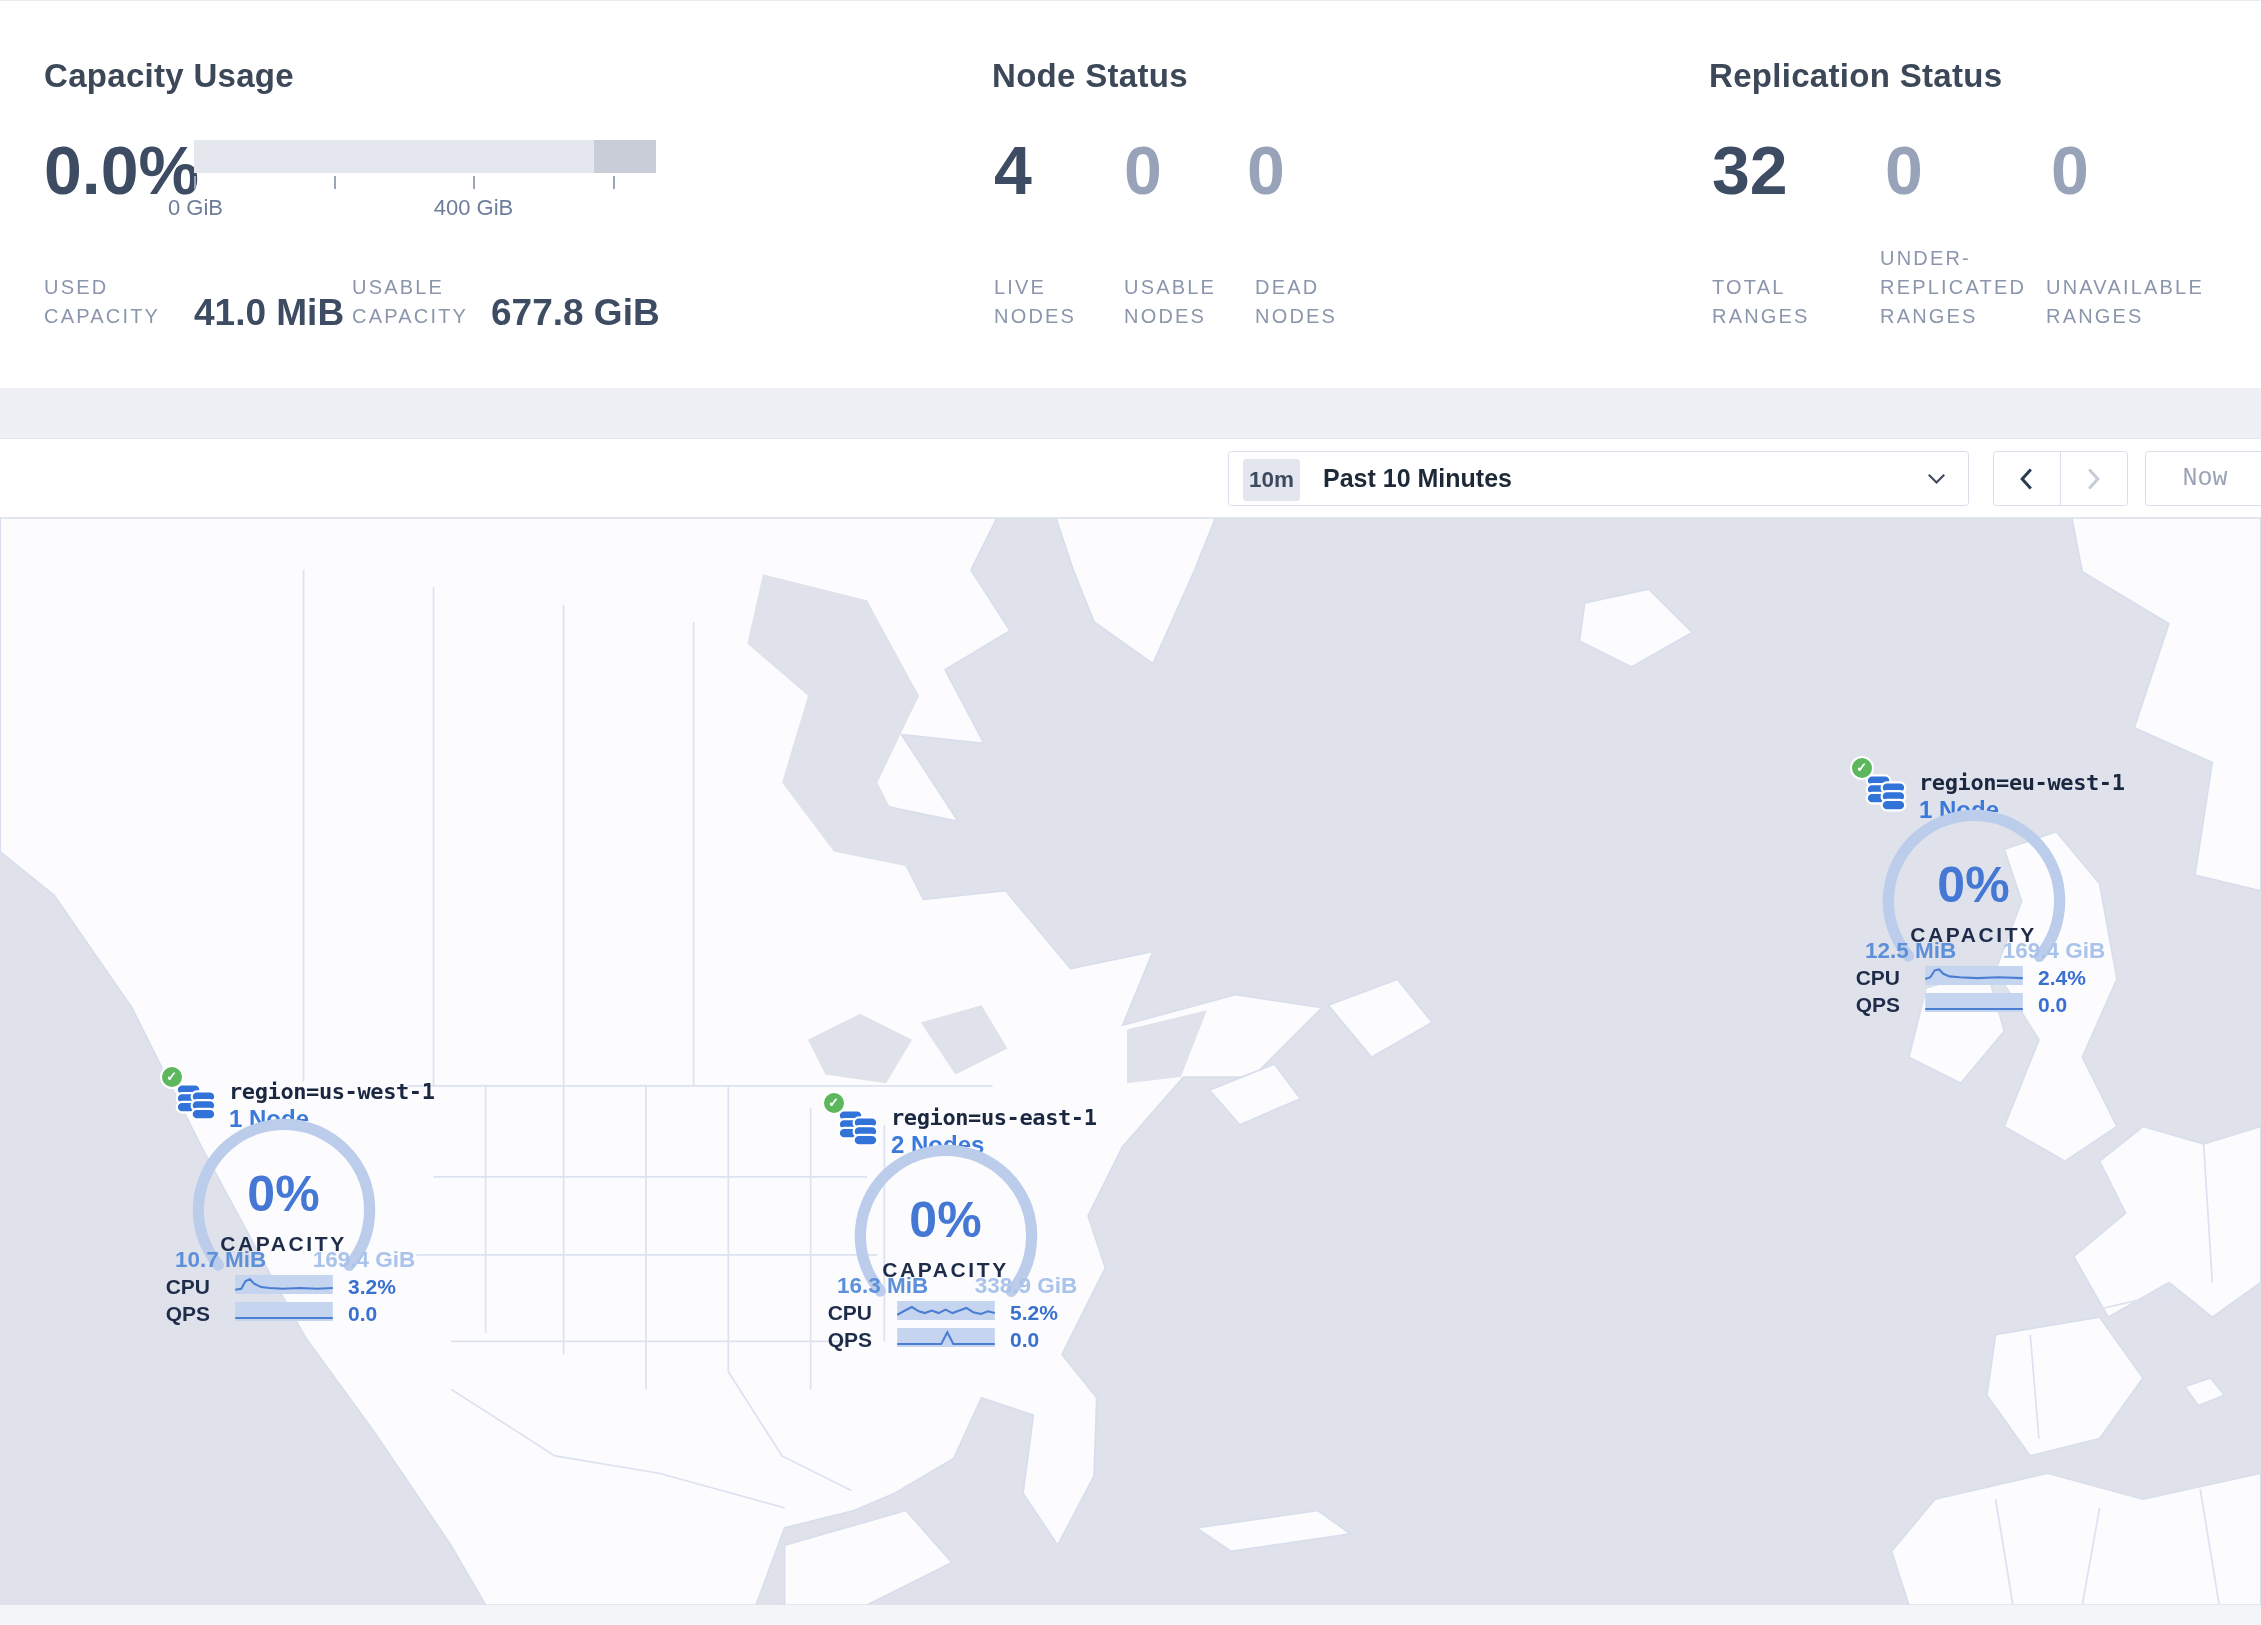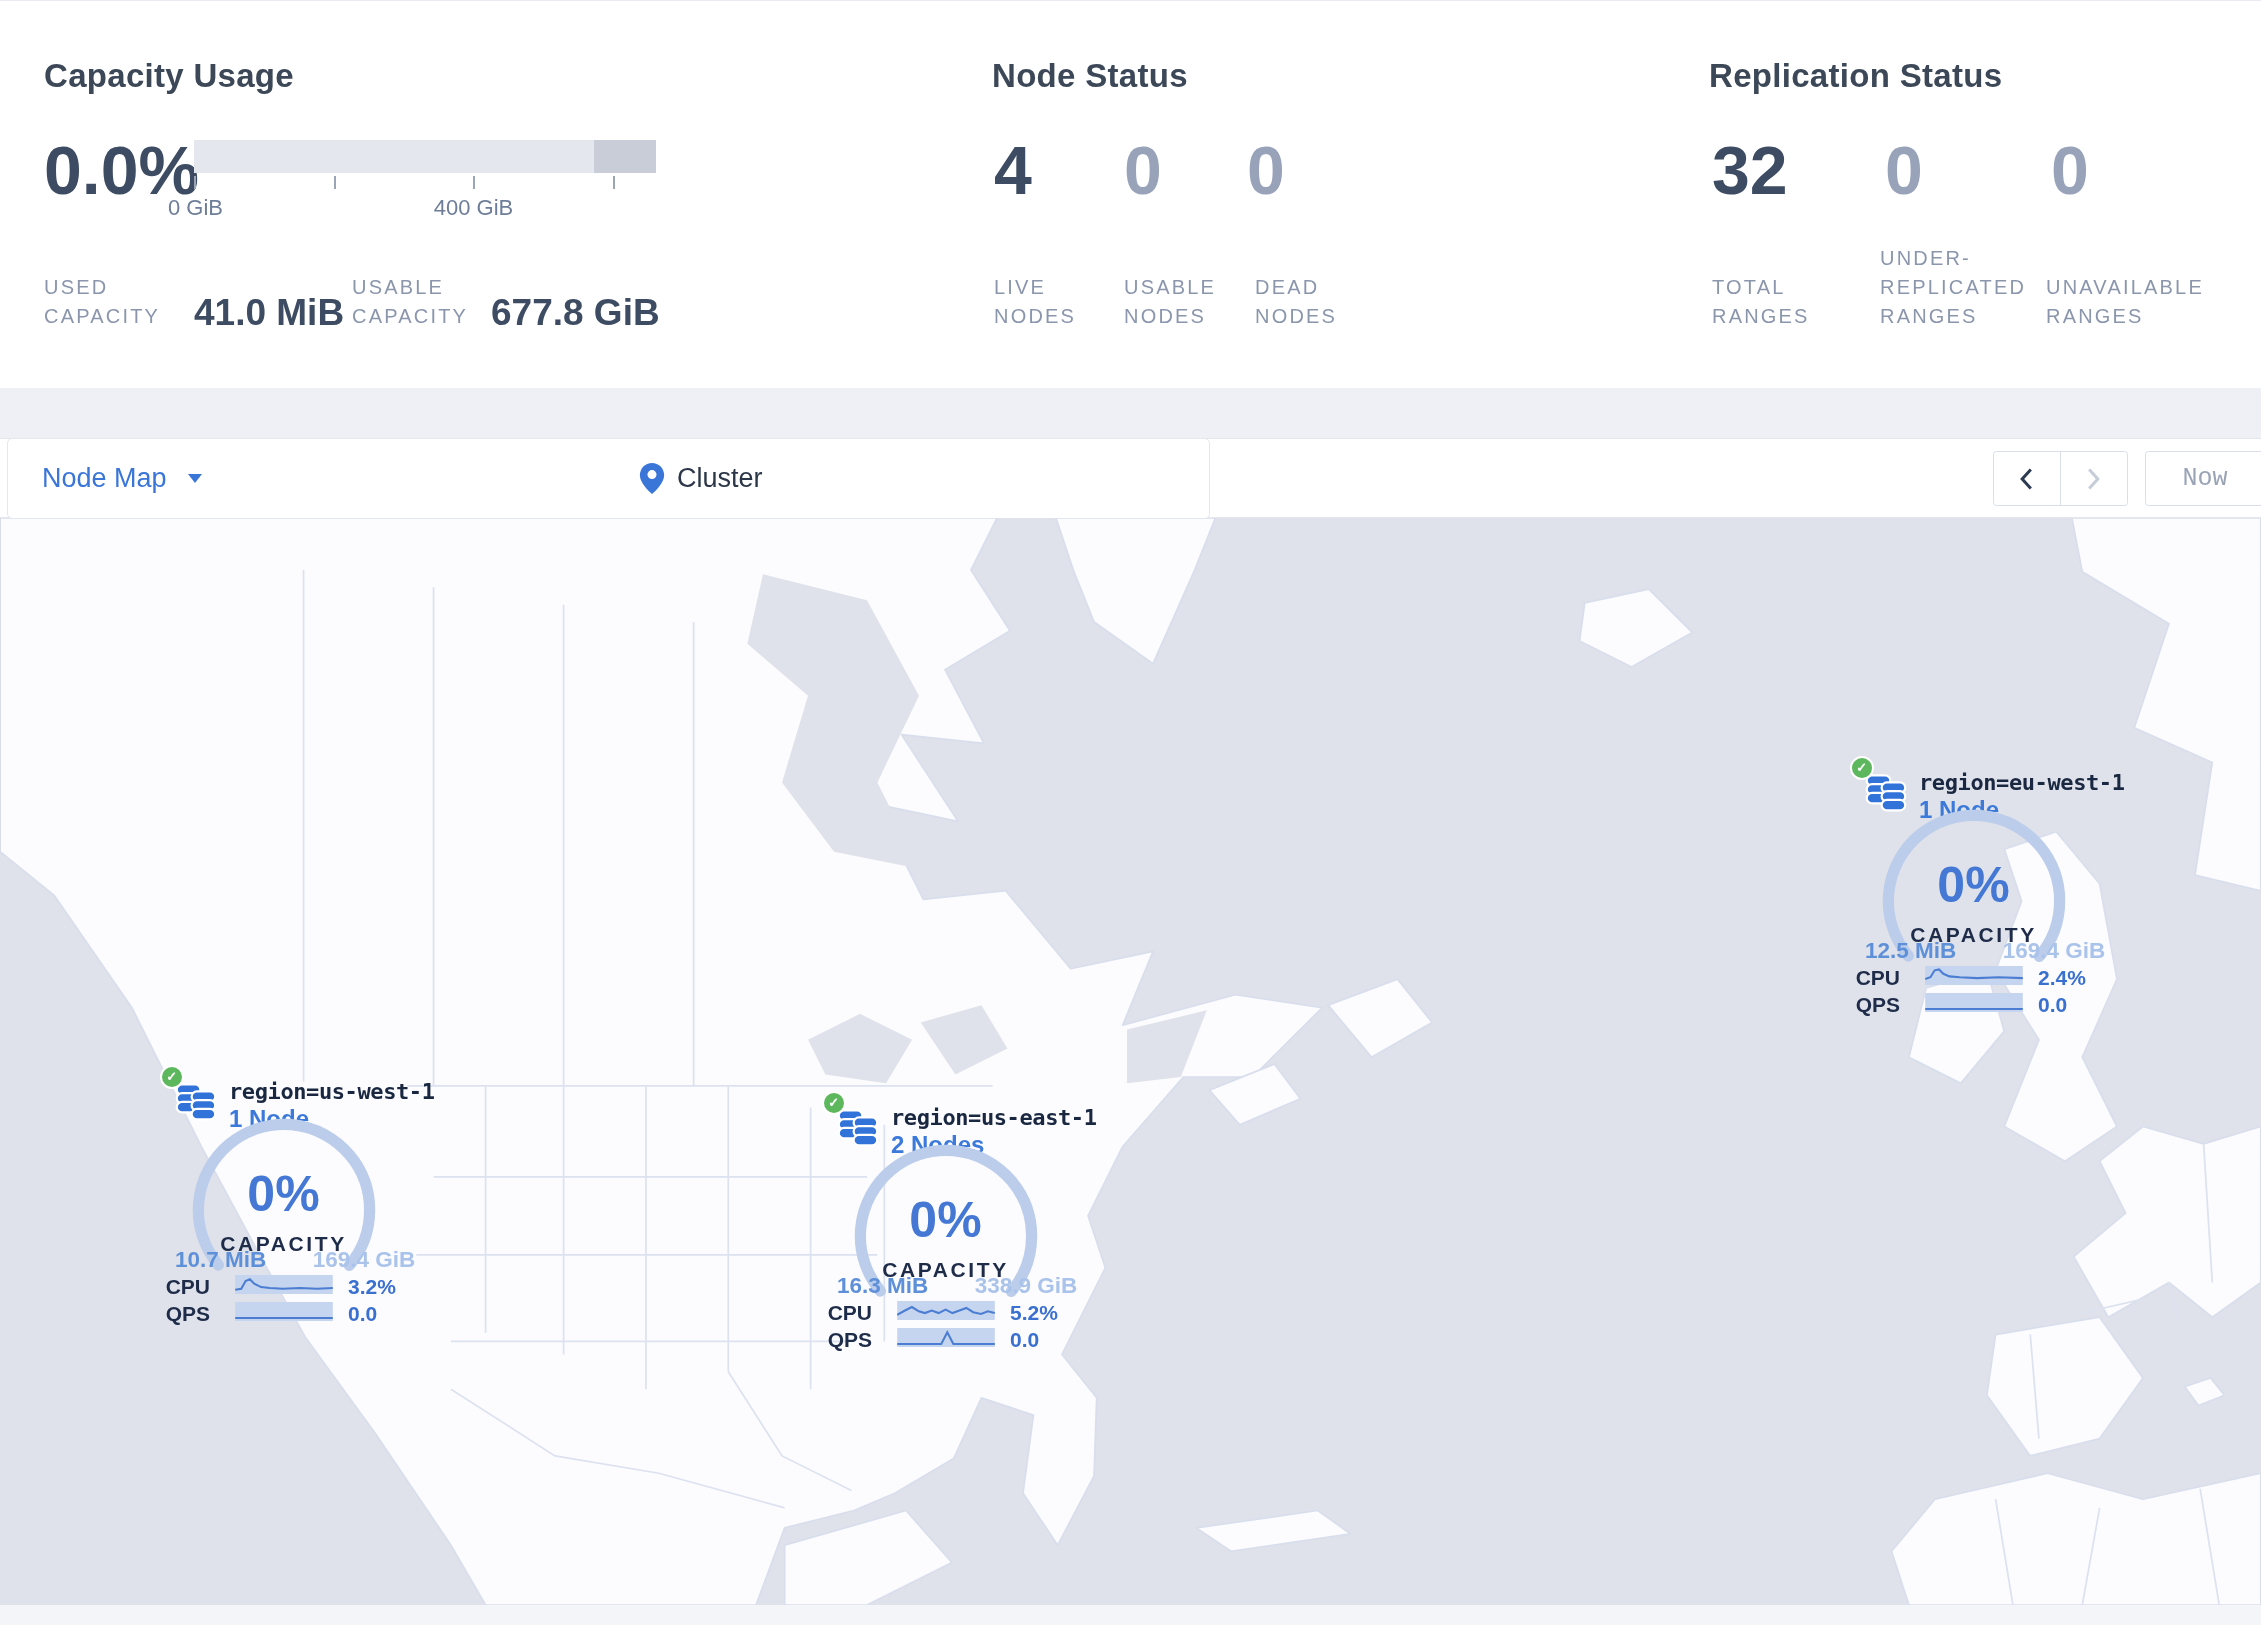--- a/index.html
+++ b/index.html
@@ -171,34 +171,28 @@
         <span>RANGES</span>
       </div>
       <div class="stat-label" style="left:2046px;">
         <span>UNAVAILABLE</span>
         <span>RANGES</span>
       </div>
     </div>
   </section>
 
   <section class="toolbar">
-    <div class="toolbar-card">
-      <div class="view-selector">
-        <span class="label">Node Map</span>
-        <span class="caret-down-tri"></span>
-      </div>
-      <div class="breadcrumb">
-        <svg width="26" height="33" viewBox="0 0 30 38">
-          <path d="M15,1 C7.3,1 1,7.3 1,15 c0,10.5 14,22 14,22 s14,-11.5 14,-22 C29,7.3 22.7,1 15,1 z" fill="#3a76d8"></path>
-          <circle cx="15" cy="14.5" r="5.2" fill="#ffffff"></circle>
-        </svg>
-        <span class="label">Cluster</span>
-      </div>
-    </div>
-
+
+    <div class="time-dropdown">
+      <span class="time-badge">10m</span>
+      <span class="time-label">Past 10 Minutes</span>
+      <svg class="dd-caret" width="19" height="12" viewBox="0 0 22 14">
+        <polyline points="2,2 11,11 20,2" fill="none" stroke="#3e4a5e" stroke-width="2.5"></polyline>
+      </svg>
+    </div>
 
     <div class="arrow-group">
       <div class="arrow-btn prev">
         <svg width="19" height="26" viewBox="0 0 22 30">
           <polyline points="16,4 6,15 16,26" fill="none" stroke="#2c3a52" stroke-width="3.5"></polyline>
         </svg>
       </div>
       <div class="arrow-btn">
         <svg width="19" height="26" viewBox="0 0 22 30">
           <polyline points="6,4 16,15 6,26" fill="none" stroke="#c6ccd8" stroke-width="3.5"></polyline>

